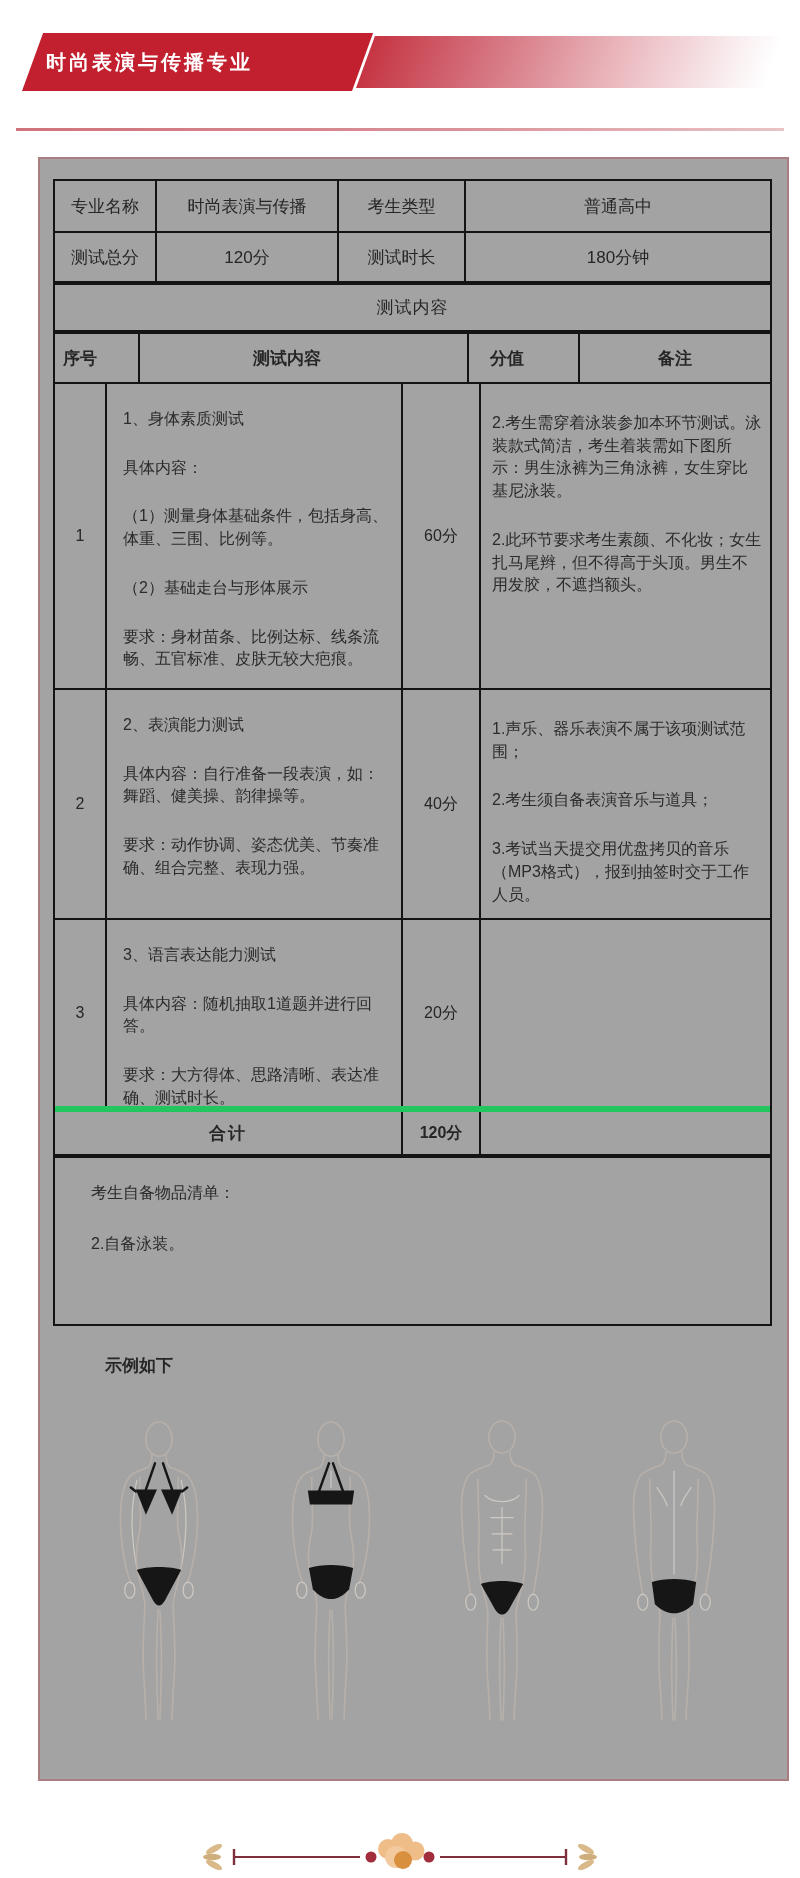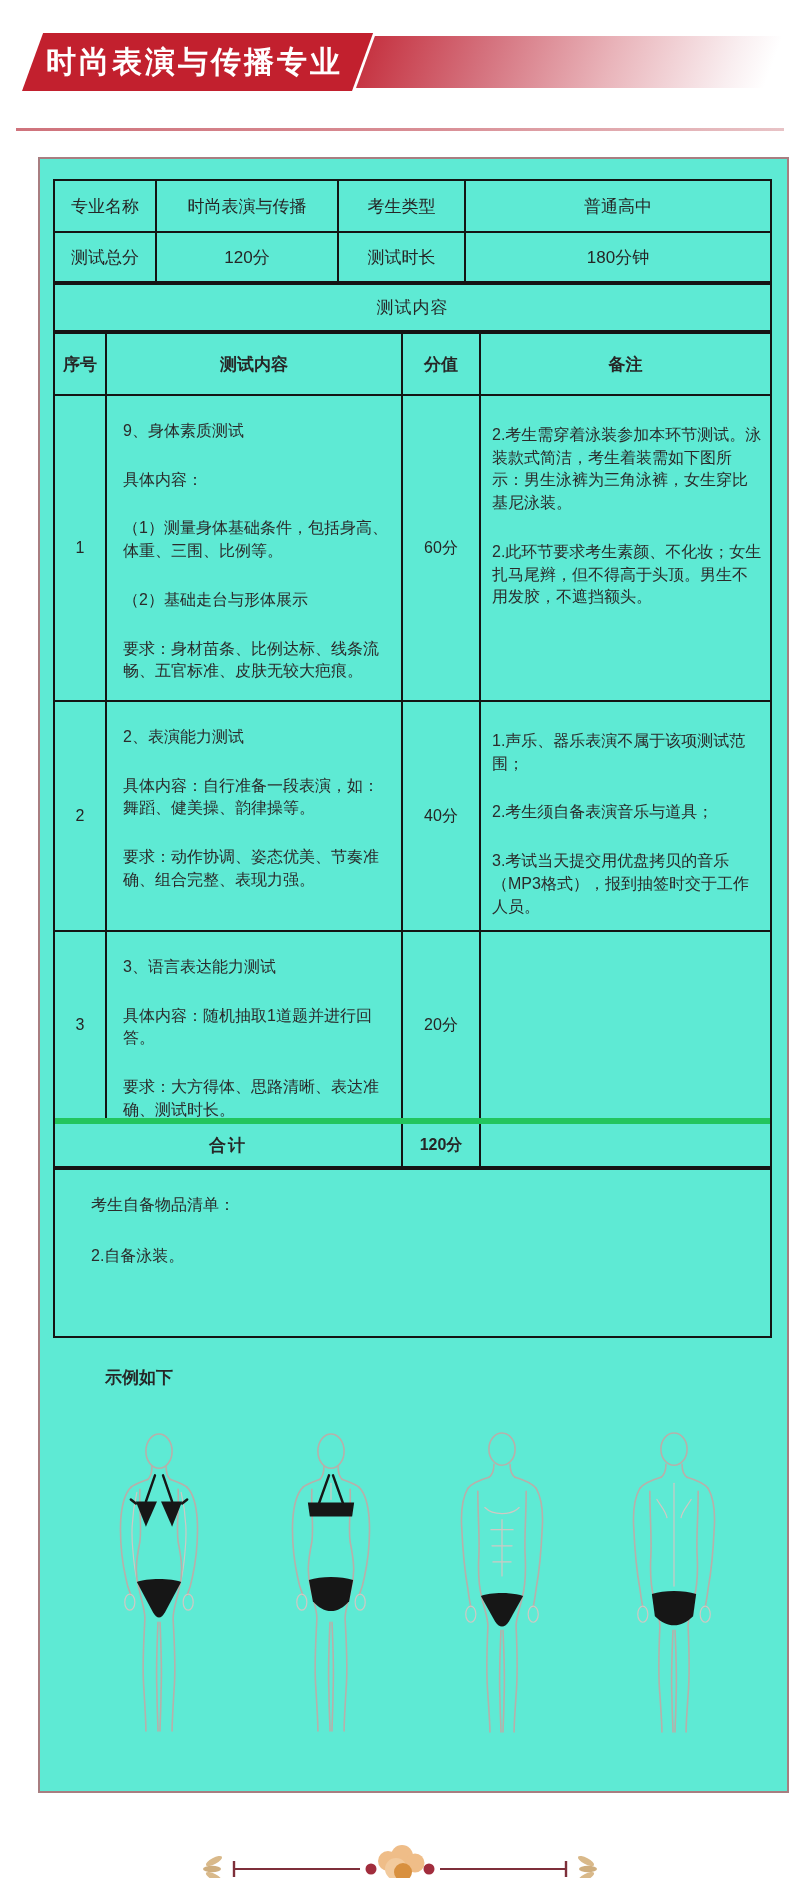--- a/index.html
+++ b/index.html
@@ -9,41 +9,41 @@
     color:#262626;-webkit-font-smoothing:antialiased;overflow:hidden;
   }
   
   .banner{position:relative;height:58px;margin-top:33px;}
   .banner-solid{position:absolute;left:22px;top:0;width:330px;height:58px;
     background:#c2202e;transform:skewX(-20deg);transform-origin:bottom left;}
   .banner-tail{position:absolute;left:356px;top:3px;width:408px;height:52px;
     transform:skewX(-20deg);transform-origin:bottom left;
     background:linear-gradient(90deg,#c63543 0%,#d4707c 28%,#e9b4ba 60%,#f9eef0 90%,#ffffff 100%);}
   .banner-title{position:absolute;left:46px;top:0;height:58px;line-height:58px;
-    color:#ffffff;font-size:30px;font-weight:bold;letter-spacing:3px;}
+    color:#ffffff;font-size:20px;font-weight:bold;letter-spacing:3px;}
   
   .divider{height:3px;margin:37px 16px 0 16px;
     background:linear-gradient(90deg,#cf737c 0%,#d98f96 55%,#e8c3c6 100%);}
   
-  .outer-box{margin:26px 11px 0 38px;border:2px solid #a87e81;background:#5eead4;
+  .outer-box{margin:26px 11px 0 38px;border:2px solid #a87e81;background:#a3a3a3;
     padding:20px 9px 54px 13px;}
   
   .inner-table{width:719px;border:2px solid #141414;box-sizing:border-box;}
   .tgrid{display:grid;}
   .info-grid{grid-template-columns:100px 182px 127px 1fr;grid-auto-rows:50px;}
   .info-grid .cell{display:flex;align-items:center;justify-content:center;
     font-size:17px;}
   .cell{box-sizing:border-box;}
   .bl{border-left:2px solid #141414;}
   .bt{border-top:2px solid #141414;}
   .section-title-row{border-top:4px solid #141414;border-bottom:4px solid #141414;
     height:45px;display:flex;align-items:center;justify-content:center;
     font-size:17px;letter-spacing:1px;}
   .main-cols{grid-template-columns:50px 296px 78px 1fr;}
-  .header-row{height:60px;}
+  .header-row{height:48px;gap:33px;}
   .header-row .cell{display:flex;align-items:center;justify-content:center;
     font-weight:bold;font-size:17px;}
   .body-row{border-top:2px solid #141414;overflow:hidden;}
   .row-1{height:304px;}
   .row-2{height:228px;}
   .row-3{height:186px;}
   .no-cell{display:flex;align-items:center;justify-content:center;font-size:16px;}
   .score-cell{display:flex;align-items:center;justify-content:center;font-size:16px;}
   .content-cell{padding:24px 10px 6px 16px;overflow:hidden;}
   .remark-cell{padding:28px 8px 6px 11px;overflow:hidden;}
@@ -98,21 +98,21 @@
     <div class="tgrid main-cols header-row">
       <div class="cell">序号</div>
       <div class="cell bl">测试内容</div>
       <div class="cell bl">分值</div>
       <div class="cell bl">备注</div>
     </div>
 
     <div class="tgrid main-cols body-row row-1">
       <div class="cell no-cell">1</div>
       <div class="cell bl content-cell">
-          <p class="para">9、身体素质测试</p>
+          <p class="para">1、身体素质测试</p>
           <p class="para">具体内容：</p>
           <p class="para">（1）测量身体基础条件，包括身高、体重、三围、比例等。</p>
           <p class="para">（2）基础走台与形体展示</p>
           <p class="para">要求：身材苗条、比例达标、线条流畅、五官标准、皮肤无较大疤痕。</p>
         </div>
       <div class="cell bl score-cell">60分</div>
       <div class="cell bl remark-cell">
           <p class="para">2.考生需穿着泳装参加本环节测试。泳装款式简洁，考生着装需如下图所示：男生泳裤为三角泳裤，女生穿比基尼泳装。</p>
           <p class="para">2.此环节要求考生素颜、不化妆；女生扎马尾辫，但不得高于头顶。男生不用发胶，不遮挡额头。</p>
         </div>

